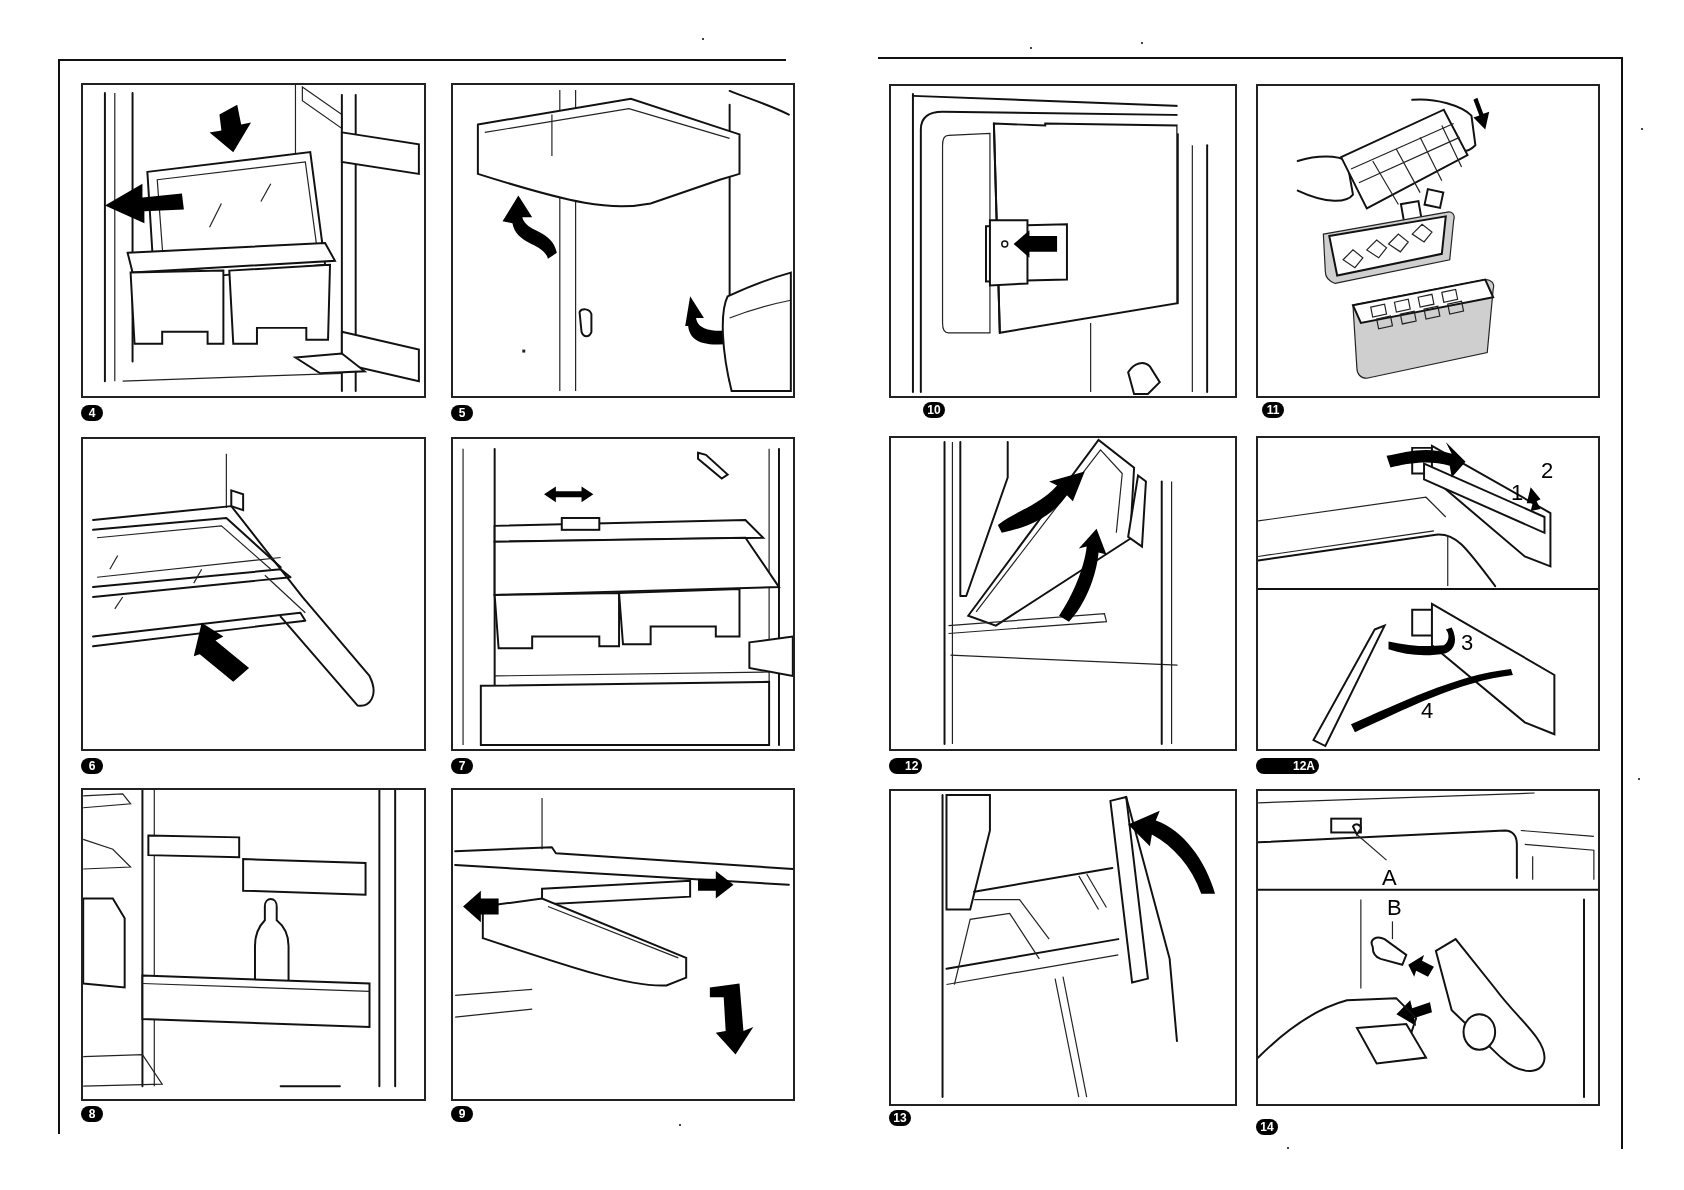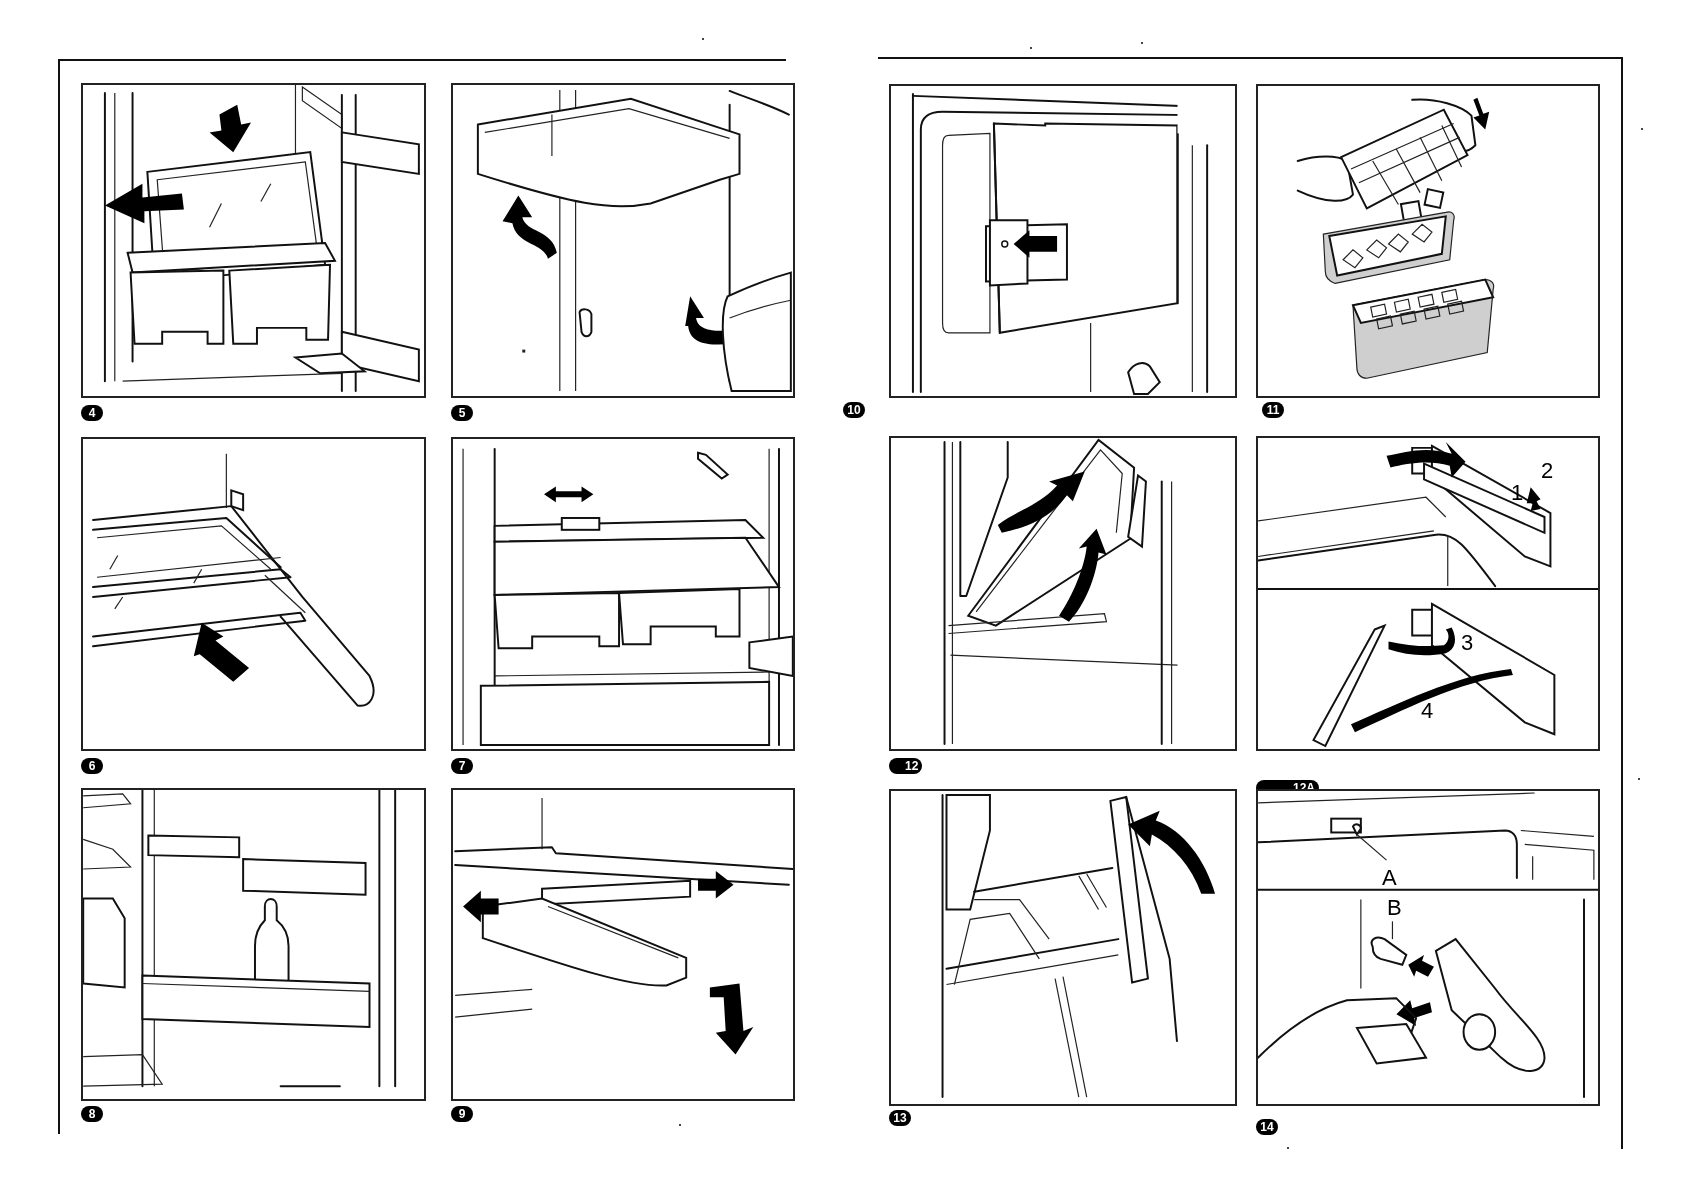--- a/index.html
+++ b/index.html
@@ -159,21 +159,21 @@
     <circle cx="115" cy="160" r="3" fill="#fff" stroke="#111" stroke-width="1.5"></circle>
     <path class="arrow" d="M124 160 L140 146 L140 152 L168 152 L168 168 L140 168 L140 174 Z"></path>
     <line class="ln" x1="290" y1="40" x2="290" y2="220"></line>
     <line class="thin" x1="305" y1="60" x2="305" y2="310"></line>
     <line class="ln" x1="320" y1="60" x2="320" y2="310"></line>
     <line class="thin" x1="202" y1="240" x2="202" y2="310"></line>
     <path class="white" d="M240 290 C246 280 256 278 262 284 L272 300 L260 312 L246 312 Z"></path>
     <rect x="290" y="0" width="60" height="48" fill="#fff"></rect>
   </svg>
 </div>
-<div class="fig-label" style="left:843px; top:402px;">10</div>
+<div class="fig-label" style="left:923px; top:402px;">10</div>
 
 <div class="panel" style="left:1256px; top:84px; width:344px; height:314px;">
   <svg viewBox="0 0 344 314">
     <path class="ln" d="M40 76 C60 70 80 70 90 76 L96 110 C90 118 70 120 40 106"></path>
     <path class="ln" d="M156 14 C180 12 206 20 216 30 L220 60 C210 70 200 66 196 62"></path>
     <path class="white" d="M84 72 L188 24 L212 70 L110 124 Z"></path>
     <path class="thin" d="M94 84 L198 38 M102 98 L204 52 M116 76 L142 120 M140 64 L164 108 M164 52 L186 96 M186 40 L206 82"></path>
     <rect class="white" x="146" y="118" width="18" height="18" transform="rotate(-10 155 127)"></rect>
     <rect class="white" x="170" y="106" width="16" height="16" transform="rotate(12 178 114)"></rect>
     <path class="shade" d="M66 150 L190 128 C196 126 200 130 198 136 L194 176 L78 200 C72 198 68 194 68 188 Z"></path>
@@ -221,21 +221,21 @@
     <path class="white" d="M176 168 L300 240 L300 300 L270 288 L176 210 Z"></path>
     <path class="white" d="M118 194 L128 190 L68 312 L56 306 Z"></path>
     <path class="arrow" d="M132 206 C152 210 168 212 188 210 C194 206 194 198 190 194 L196 192 C202 204 200 214 190 218 C170 222 150 220 132 214 Z"></path>
     <path class="arrow" d="M94 290 C140 270 200 240 256 234 L258 240 C204 246 146 276 98 298 Z"></path>
   </svg>
   <div class="callout" style="left:253px; top:44px;">1</div>
   <div class="callout" style="left:283px; top:22px;">2</div>
   <div class="callout" style="left:203px; top:194px;">3</div>
   <div class="callout" style="left:163px; top:262px;">4</div>
 </div>
-<div class="fig-label" style="left:1256px; top:780px;padding-left:37px;">12A</div>
+<div class="fig-label" style="left:1256px; top:758px;padding-left:37px;">12A</div>
 
 <div class="panel" style="left:889px; top:789px; width:348px; height:317px;">
   <svg viewBox="0 0 348 317">
     <line class="ln" x1="52" y1="4" x2="52" y2="310"></line>
     <path class="white" d="M56 4 L100 4 L100 40 L80 120 L56 120 Z"></path>
     <path class="ln" d="M84 102 L224 78"></path>
     <path class="ln" d="M56 180 L230 150"></path>
     <path class="thin" d="M56 196 L230 166"></path>
     <path class="thin" d="M84 110 L130 110 L160 150"></path>
     <path class="thin" d="M64 196 L80 130 L120 124 L150 170"></path>

